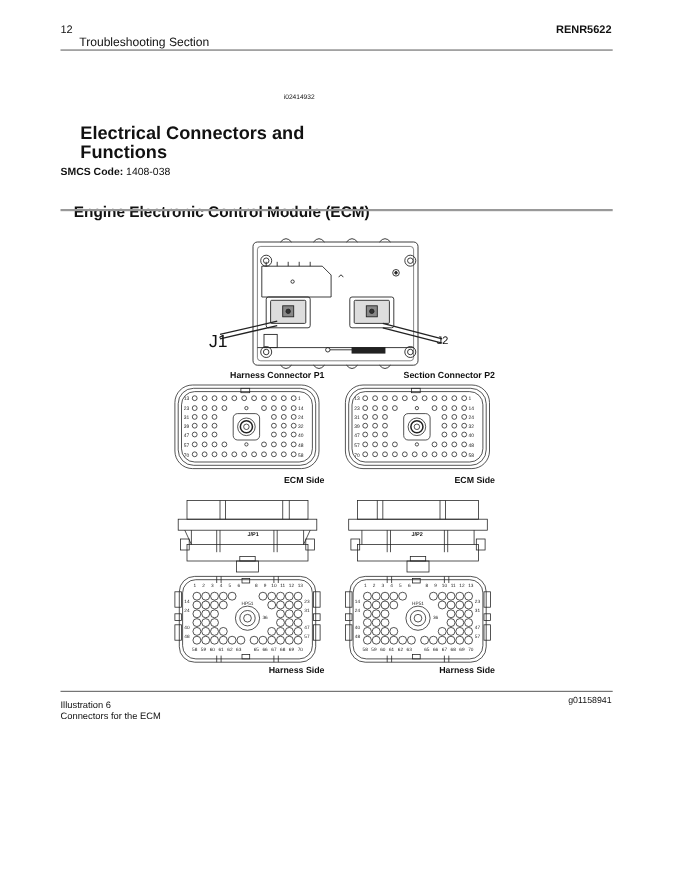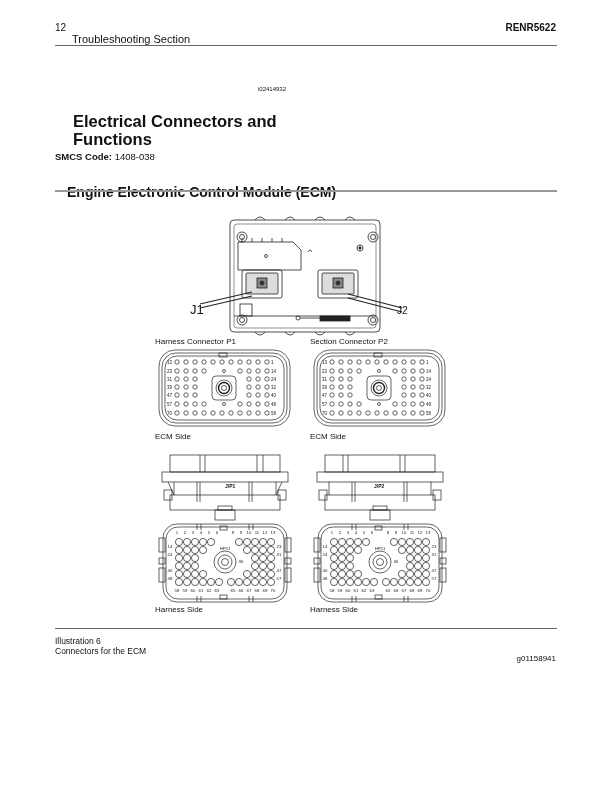--- a/index.html
+++ b/index.html
@@ -7,24 +7,24 @@
   .abs { position:absolute; }
   .hdr-num { left:55px; top:22px; font-size:10px; }
   .hdr-sec { left:72px; top:33px; font-size:11px; }
   .hdr-doc { right:56px; top:22px; font-size:10px;font-weight:bold; }
   .rule { left:55px; width:502px; height:1px; background:#666; }
   .docid { left:258px; top:86px; font-size:6px; }
   h1.title { position:absolute; left:55px; top:94px; margin:18px; font-size:16.5px; line-height:18px; font-weight:bold; width:260px; }
   .smcs { left:55px; top:151px; font-size:9.5px;text-align:center; }
   .smcs b { font-weight:bold; }
   h2.sub { position:absolute; left:55px; top:172px; margin:12px; font-size:14px; line-height:16px; font-weight:bold; width:300px; }
-  .cap { font-size:8px; text-align:left; }
+  .cap { font-size:8px; text-align:right;font-weight:bold; }
   .ill-label { left:55px; top:636px; font-size:8.5px; }
   .ill-desc { left:55px; top:646px; font-size:8.5px; }
-  .ill-id { right:56px; top:632px; font-size:8px;margin-top:22px; }
+  .ill-id { right:56px; top:632px; font-size:8px; }
   svg text { font-family:"Liberation Sans", sans-serif; }
 </style>
 </head>
 <body>
 
 <div class="abs hdr-num">12</div>
 <div class="abs hdr-sec">Troubleshooting Section</div>
 <div class="abs hdr-doc">RENR5622</div>
 <div class="abs rule" style="top:45px;"></div>
 
@@ -78,21 +78,21 @@
   <line x1="54" y1="104" x2="196" y2="104"></line>
   <rect x="140" y="104" width="30" height="5" fill="#222"></rect>
   <line x1="120" y1="106" x2="140" y2="106"></line>
   <circle cx="118" cy="106" r="2"></circle>
 
   <line x1="20" y1="92" x2="72" y2="80" stroke-width="1.2"></line>
   <line x1="20" y1="96" x2="72" y2="84" stroke-width="1.2"></line>
   <line x1="222" y1="96" x2="168" y2="82" stroke-width="1.2"></line>
   <line x1="222" y1="100" x2="168" y2="86" stroke-width="1.2"></line>
 </svg>
-<div class="abs" style="left:190px; top:302px; font-size:13px;">J1</div>
+<div class="abs" style="left:190px; top:302px; font-size:16px;">J1</div>
 <div class="abs" style="left:397px; top:305px; font-size:10px;">J2</div>
 
 <div class="abs cap" style="left:155px; top:337px; width:140px;">Harness Connector P1</div>
 <div class="abs cap" style="left:310px; top:337px; width:140px;">Section Connector P2</div>
 
 <svg class="abs" style="left:157px; top:348px;" width="135" height="80" viewBox="0 0 135 80" fill="none" stroke="#222" stroke-width="0.7">
   <rect x="2" y="2" width="131" height="76" rx="16"></rect>
   <rect x="5" y="5" width="125" height="70" rx="14"></rect>
   <rect x="8" y="8" width="119" height="64" rx="12"></rect>
   <rect x="62" y="5" width="8" height="4"></rect>

